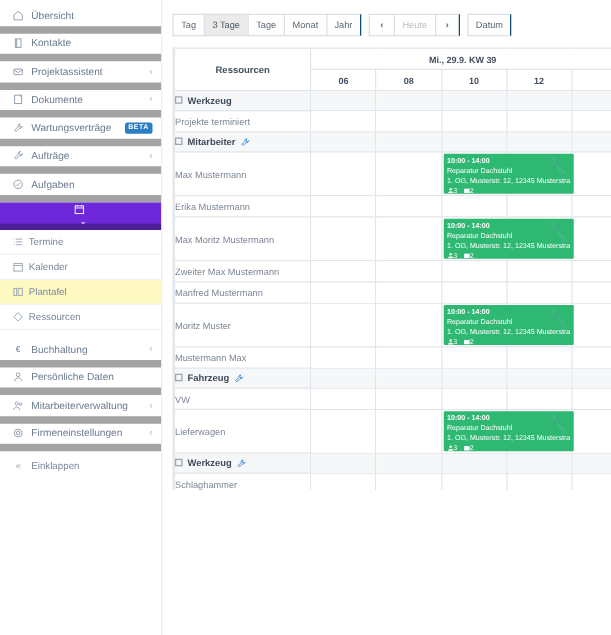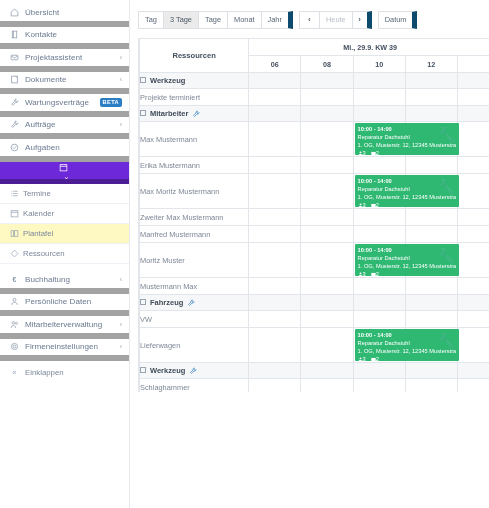--- a/index.html
+++ b/index.html
@@ -89,21 +89,21 @@
   .btn {
     height: 18px; min-width: 20px;
     display: flex; align-items: center; justify-content: center;
     padding: 0 6px;
     font-size: 7.4px; color: #5a6775;
     background: #ffffff;
     border: 1px solid #dcdfe3;
     border-right: none;
     white-space: nowrap;
   }
-  .btn:last-child { border-right: 5px solid #0c4a6e; }
+  .btn:last-child { border-right: 1px solid #0c4a6e; }
   .btn.active { background: #ebebeb; color: #4a5563; }
   .btn.muted { color: #b9bfc7; }
   .btn.nav-arrow { font-size: 8px; color: #5a6775; font-weight: bold; padding: 0 5px; }
   .group-gap { width: 6px; }
 
   
   .grid-wrap { width: 353px; border: 1px solid #e2e5e9; border-top: none; }
   table.grid { border-collapse: collapse; width: 353px; table-layout: fixed; }
   table.grid th, table.grid td { border: 1px solid #e2e5e9; padding: 0; }
 

